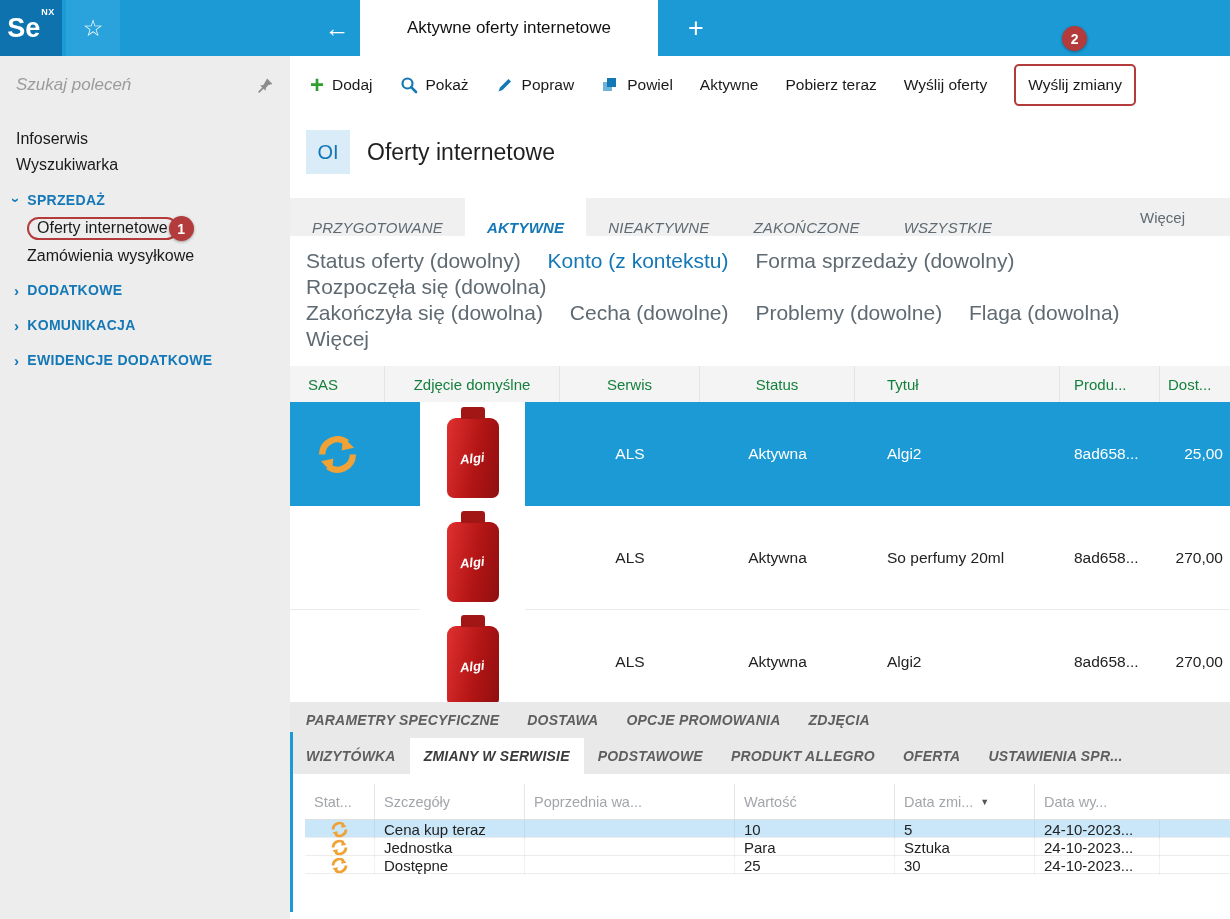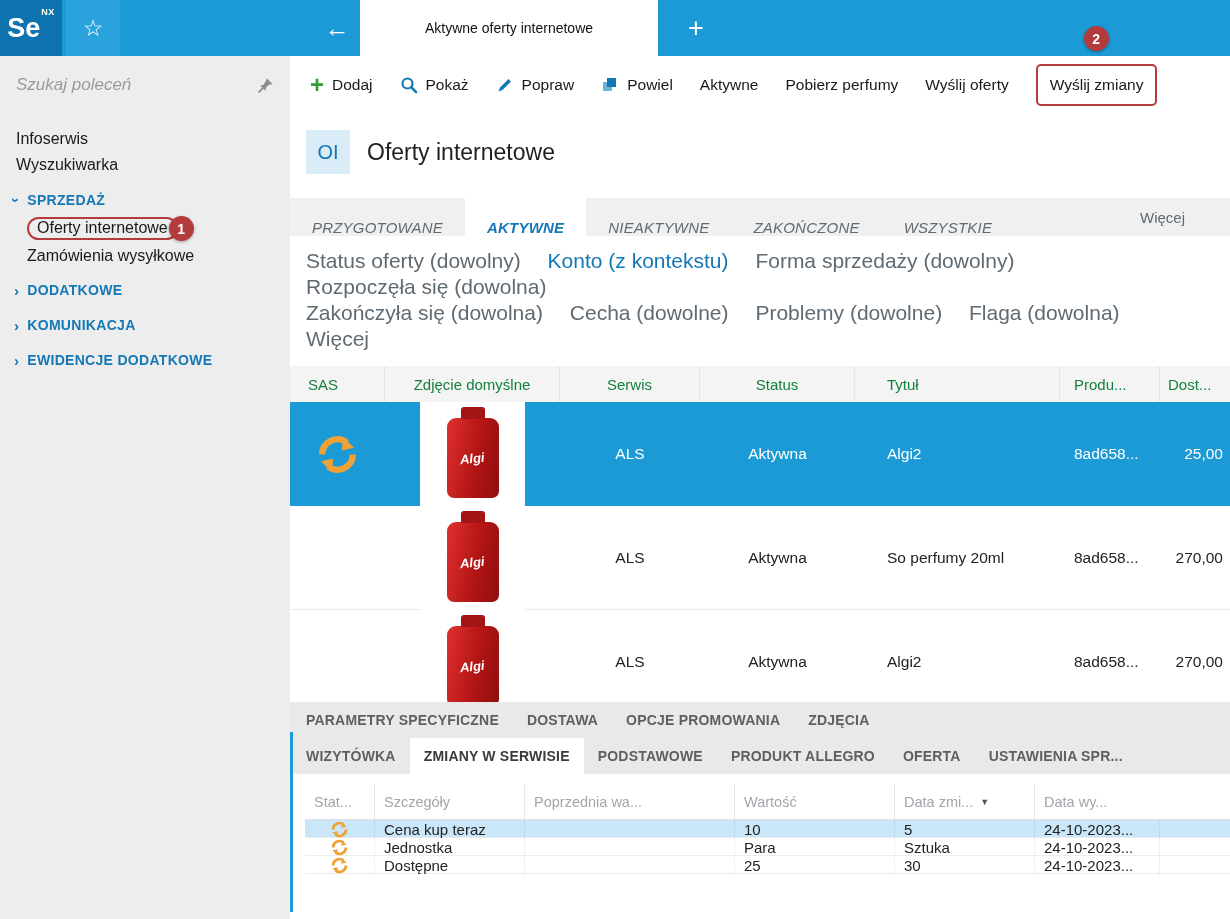--- a/index.html
+++ b/index.html
@@ -10,21 +10,21 @@
   .topbar{position:absolute;left:0;top:0;width:1230px;height:56px;background:#1b9ad5;}
   .logo{position:absolute;left:0;top:0;width:62px;height:56px;background:#0d72ae;color:#fff;
         display:flex;align-items:center;justify-content:center;}
   .logo-main{font-size:27px;font-weight:700;}
   .logo-sup{font-size:9px;font-weight:700;align-self:flex-start;margin-top:7px;margin-left:1px;letter-spacing:.5px;}
   .star-btn{position:absolute;left:66px;top:0;width:54px;height:56px;background:#2aa2db;color:#fff;
         display:flex;align-items:center;justify-content:center;font-size:23px;cursor:pointer;}
   .back-btn{position:absolute;left:314px;top:0;width:46px;height:56px;color:#fff;display:flex;
         align-items:center;justify-content:center;font-size:25px;cursor:pointer;}
   .win-tab{position:absolute;left:360px;top:0;width:298px;height:56px;background:#fff;display:flex;
-        align-items:center;justify-content:center;font-size:14px;color:#111;cursor:default;}
+        align-items:center;justify-content:center;font-size:17px;color:#111;cursor:default;}
   .newtab-btn{position:absolute;left:672px;top:0;width:48px;height:56px;color:#fff;display:flex;
         align-items:center;justify-content:center;font-size:27px;font-weight:300;cursor:pointer;}
 
   
   .sidebar{position:absolute;left:0;top:56px;width:290px;height:863px;background:#ededed;}
   .search-row{height:58px;display:flex;align-items:center;padding:0 16px;}
   .search-input{flex:1;border:0;background:transparent;outline:none;font-family:inherit;font-size:17px;color:#333;}
   .search-input::placeholder{font-style:italic;color:#9b9b9b;}
   .pin{width:17px;height:17px;flex:0 0 auto;cursor:pointer;}
   .menu{padding:12px 0 0 14px;font-size:16px;}
@@ -84,21 +84,21 @@
   .sync-lg{width:45px;height:45px;}
   .sync-sm{width:19px;height:19px;}
 
   .bottle{position:relative;width:52px;height:80px;margin-top:8px;
         background:linear-gradient(100deg,#e03030 0%,#b31515 55%,#8f0f0f 100%);
         border-radius:9px 9px 7px 7px;display:flex;align-items:center;justify-content:center;}
   .bottle::before{content:"";position:absolute;top:-11px;left:14px;width:24px;height:12px;background:#a31616;
         border-radius:3px 3px 0 0;}
   .bottle-label{color:#fff;font-style:italic;font-size:13px;font-weight:700;transform:rotate(-6deg);}
 
-  .detail-tabs{background:#e9e9e9;}
+  .detail-tabs{background:#e9e9e9;font-style:italic;}
   .dtrow{display:flex;height:36px;align-items:stretch;font-size:14px;font-weight:700;color:#5f5f5f;
         letter-spacing:.2px;padding-left:2px;}
   .dtab{display:flex;align-items:center;padding:0 14px;cursor:pointer;white-space:nowrap;}
   .dtab.active{background:#fff;color:#3b3b3b;}
 
   .changes{margin:10px 0 0 15px;width:925px;font-size:15px;}
   .chead,.crow{display:grid;grid-template-columns:70px 150px 210px 160px 140px 125px 70px;}
   .chead{height:36px;align-items:center;color:#a2a6ab;font-size:14.5px;border-bottom:1px solid #e0e0e0;}
   .ch{height:100%;display:flex;align-items:center;padding:0 9px;border-right:1px solid #e6e6e6;cursor:pointer;}
   .ch:last-child{border-right:0;}
@@ -211,21 +211,21 @@
       <svg class="ticon" viewBox="0 0 18 18">
         <rect x="2" y="6" width="9" height="9" fill="#6db3dc"></rect>
         <rect x="6" y="2" width="9" height="9" fill="#1578b6"></rect>
       </svg>
       <span>Powiel</span>
     </div>
     <div class="tool">
       <span>Aktywne</span>
     </div>
     <div class="tool">
-      <span>Pobierz perfumy</span>
+      <span>Pobierz teraz</span>
     </div>
     <div class="tool">
       <span>Wyślij oferty</span>
     </div>
     <div class="tool tool-highlight">
       <span>Wyślij zmiany</span>
       <div class="ann-badge badge2">2</div>
     </div>
   </div>
 

